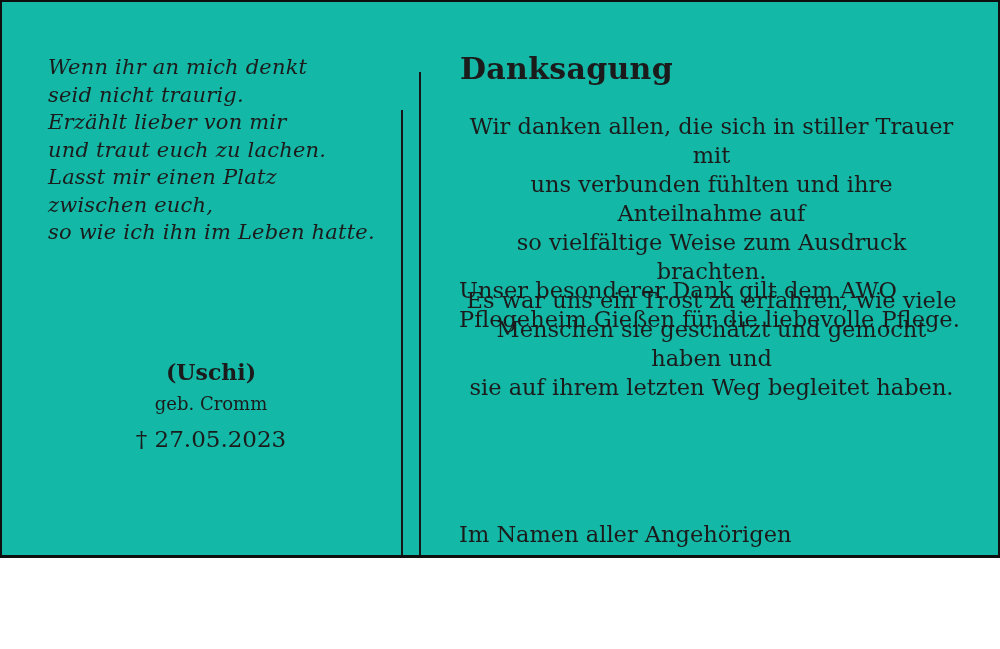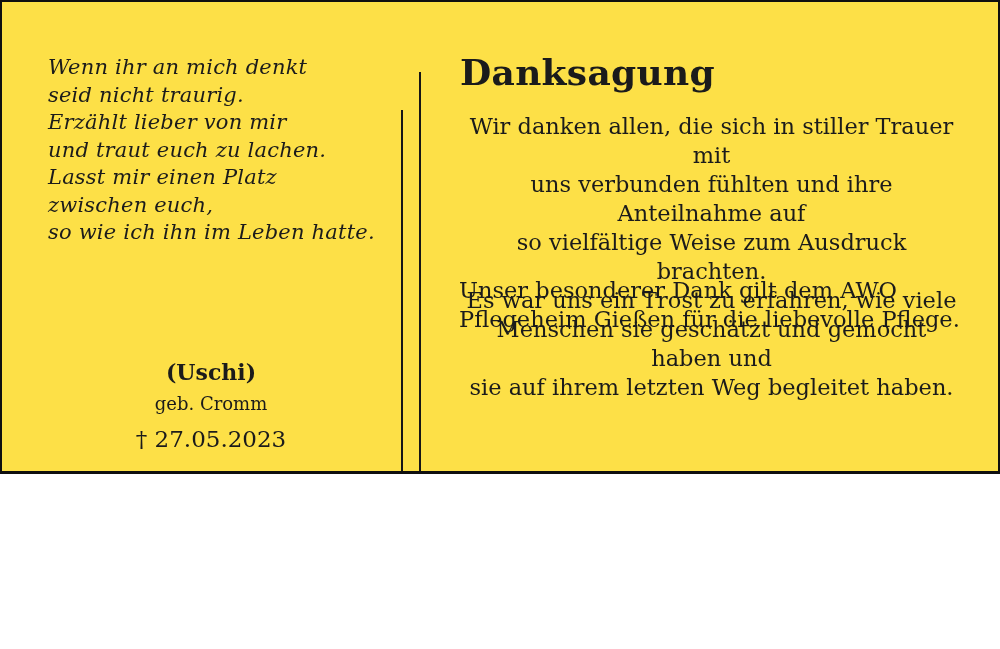--- a/index.html
+++ b/index.html
@@ -3,23 +3,23 @@
 <meta charset="utf-8">
 <style>
   html, body {
     margin: 0;
     padding: 0;
     background: #ffffff;
   }
   .notice {
     position: relative;
     width: 1000px;
-    height: 474px;
+    height: 558px;
     box-sizing: border-box;
-    background: #fde047;
+    background: #14b8a6;
     border: 2px solid #0f0f0f;
     border-bottom-width: 3px;
     font-family: "DejaVu Serif", "Liberation Serif", serif;
     color: #1b1b1b;
     overflow: hidden;
   }
   .abs { position: absolute; }
   .lines { white-space: pre-line; }
 
   
@@ -67,21 +67,21 @@
     width: 2px;
     background: #161616;
   }
   .rule-outer { left: 417px; top: 70px;  height: 487px; }
   .rule-inner { left: 399px; top: 108px; height: 477px; }
 
   
   .heading {
     left: 458px;
     top: 49px;
-    font-size: 36px;
+    font-size: 30px;
     font-weight: bold;
     letter-spacing: 0.3px;
   }
   .body-text {
     left: 457px;
     width: 505px;
     font-size: 22.5px;
     line-height: 29px;
   }
   .para-1 { top: 110px; text-align: center; }

